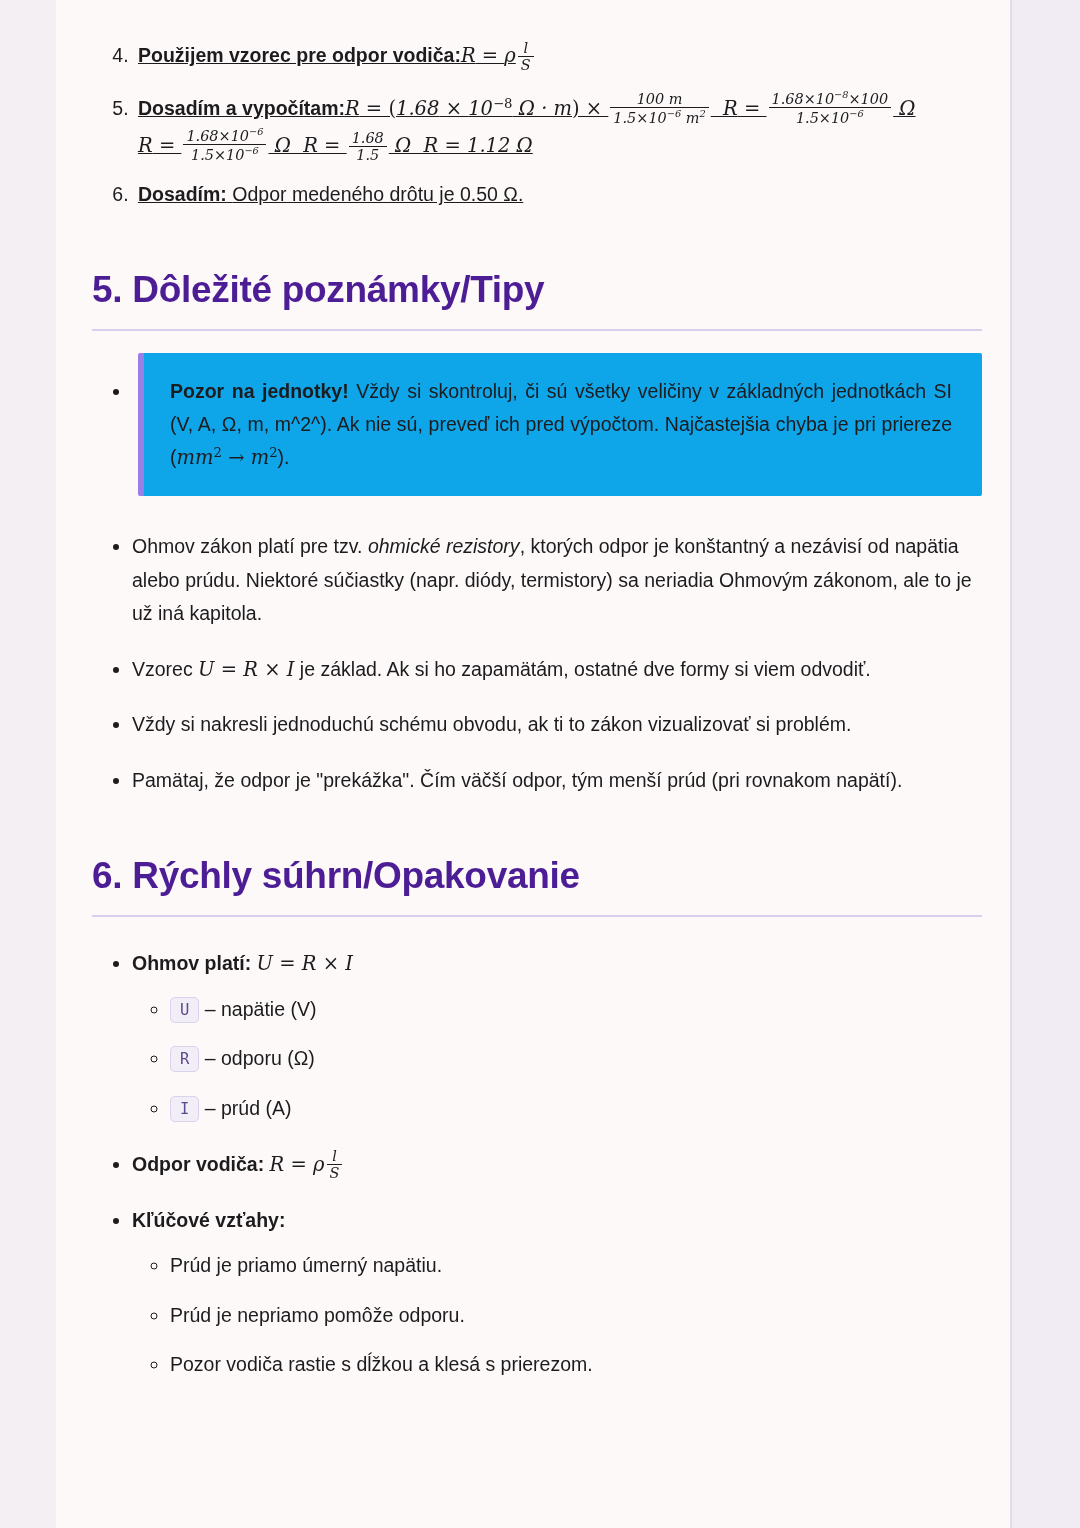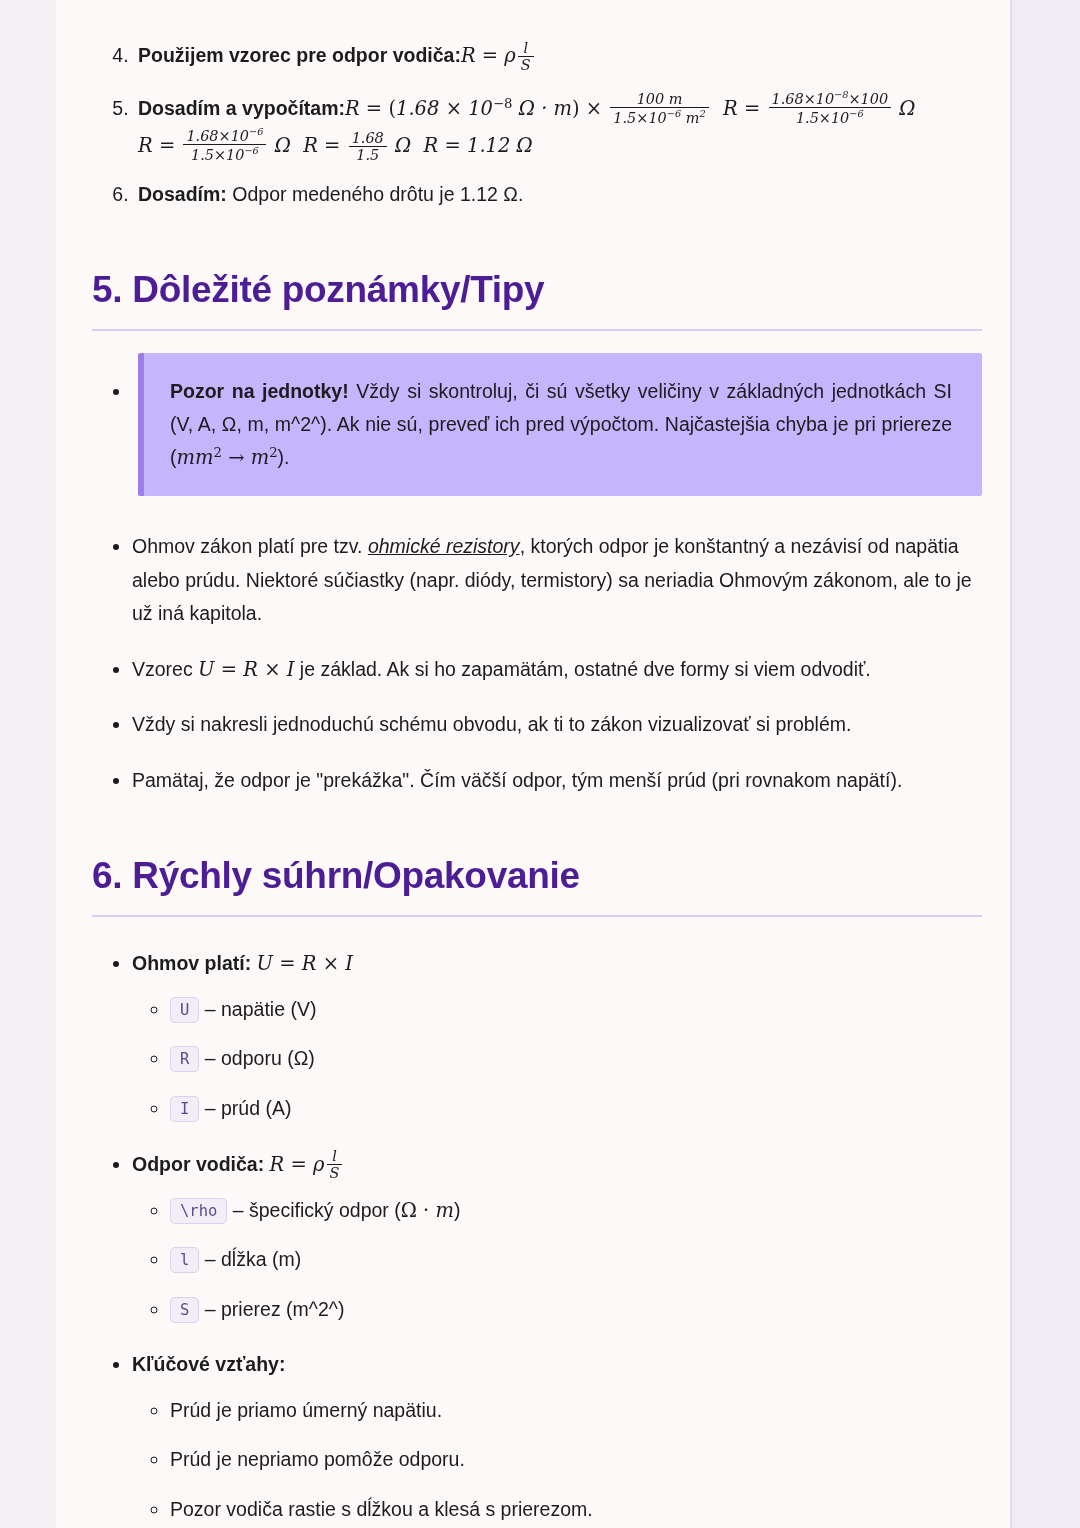--- a/index.html
+++ b/index.html
@@ -51,20 +51,21 @@
   
   ol.steps {
     margin: 0 0 0 0;
     padding-left: 42px;
     font-size: 19.5px;
     line-height: 1.62;
   }
   ol.steps > li {
     margin-bottom: 16px;
     padding-left: 4px;
+    text-decoration: underline;
   }
   ol.steps > li::marker {
     font-size: 19.5px;
   }
   b, strong { font-weight: 700; }
 
   .math {
     font-family: "DejaVu Serif", serif;
     font-style: italic;
   }
@@ -106,21 +107,21 @@
   ul.bullets ul {
     list-style: circle;
     padding-left: 38px;
     margin: 12px 0 0 0;
   }
   ul.bullets ul > li { margin-bottom: 16px; font-weight: 400; }
 
   
   .callout-li { list-style: disc; margin-bottom: 34px !important; }
   .callout {
-    background: #c4b5fd;
+    background: #0ea5e9;
     border-left: 6px solid #9b7fe8;
     padding: 22px 30px 22px 26px;
     margin: -8px 0 0 6px;
     border-radius: 2px;
   }
   .callout p {
     margin: 0;
     font-size: 19.5px;
     line-height: 1.70;
     text-align: justify;
@@ -129,42 +130,42 @@
   code.kbd {
     font-family: "DejaVu Sans Mono", monospace;
     font-size: 15.5px;
     background: #f2eef8;
     border: 1px solid #ddd2ee;
     color: #5c4a8a;
     border-radius: 5px;
     padding: 3px 9px;
     vertical-align: 1px;
   }
-  .it { font-style: italic; text-decoration: underline; }
+  .it { font-style: italic; }
 </style>
 </head>
 <body>
 
 <div class="page">
   <div class="rail-left"></div>
   <div class="rail-right-line"></div>
   <div class="rail-right"></div>
 
   <div class="content">
 
     <ol class="steps" start="4">
       <li>
         <b>Použijem vzorec pre odpor vodiča:</b><span class="math">R<span class="math-up"> = </span>ρ<span class="frac"><span class="num">l</span><span class="den">S</span></span></span>
       </li>
       <li>
         <b>Dosadím a vypočítam:</b><span class="math">R<span class="math-up"> = (</span>1.68<span class="math-up"> × </span>10<sup class="math-up">−8</sup> Ω · m<span class="math-up">) × </span><span class="frac"><span class="num">100 m</span><span class="den">1.5×10<sup>−6</sup> m<sup>2</sup></span></span>&nbsp;&nbsp;R<span class="math-up"> = </span><span class="frac"><span class="num">1.68×10<sup>−8</sup>×100</span><span class="den">1.5×10<sup>−6</sup></span></span> Ω<br>
         R<span class="math-up"> = </span><span class="frac"><span class="num">1.68×10<sup>−6</sup></span><span class="den">1.5×10<sup>−6</sup></span></span> Ω&nbsp;&nbsp;R<span class="math-up"> = </span><span class="frac"><span class="num">1.68</span><span class="den">1.5</span></span> Ω&nbsp;&nbsp;R<span class="math-up"> = </span>1.12 Ω</span>
       </li>
       <li>
-        <b>Dosadím:</b> <span>Odpor medeného drôtu je 1.12 Ω.</span>
+        <b>Dosadím:</b> <span>Odpor medeného drôtu je 0.50 Ω.</span>
       </li>
     </ol>
 
     <h2 class="section">5. Dôležité poznámky/Tipy</h2>
     <div class="section-rule"></div>
 
     <ul class="bullets">
       <li class="callout-li">
         <div class="callout">
           <p><b>Pozor na jednotky!</b><span> Vždy si skontroluj, či sú všetky veličiny v základných jednotkách SI (V, A, Ω, m, m^2^). Ak nie sú, preveď ich pred výpočtom. Najčastejšia chyba je pri priereze (<span class="math">mm<sup class="math-up">2</sup> <span class="math-up">→</span> m<sup class="math-up">2</sup></span>).</span></p>
@@ -194,25 +195,20 @@
         <ul>
           <li><code class="kbd">U</code> <span>– napätie (V)</span></li>
           <li><code class="kbd">R</code> <span>– odporu (Ω)</span></li>
           <li><code class="kbd">I</code> <span>– prúd (A)</span></li>
         </ul>
       </li>
 
       <li>
         <b>Odpor vodiča:</b>
         <span class="math">R<span class="math-up"> = </span>ρ<span class="frac"><span class="num">l</span><span class="den">S</span></span></span>
-        <ul>
-          <li><code class="kbd">\rho</code> <span>– špecifický odpor (<span class="math"><span class="math-up">Ω · </span>m</span>)</span></li>
-          <li><code class="kbd">l</code> <span>– dĺžka (m)</span></li>
-          <li><code class="kbd">S</code> <span>– prierez (m^2^)</span></li>
-        </ul>
       </li>
 
       <li>
         <b>Kľúčové vzťahy:</b>
         <ul>
           <li>Prúd je priamo úmerný napätiu.</li>
           <li>Prúd je nepriamo pomôže odporu.</li>
           <li>Pozor vodiča rastie s dĺžkou a klesá s prierezom.</li>
         </ul>
       </li>

